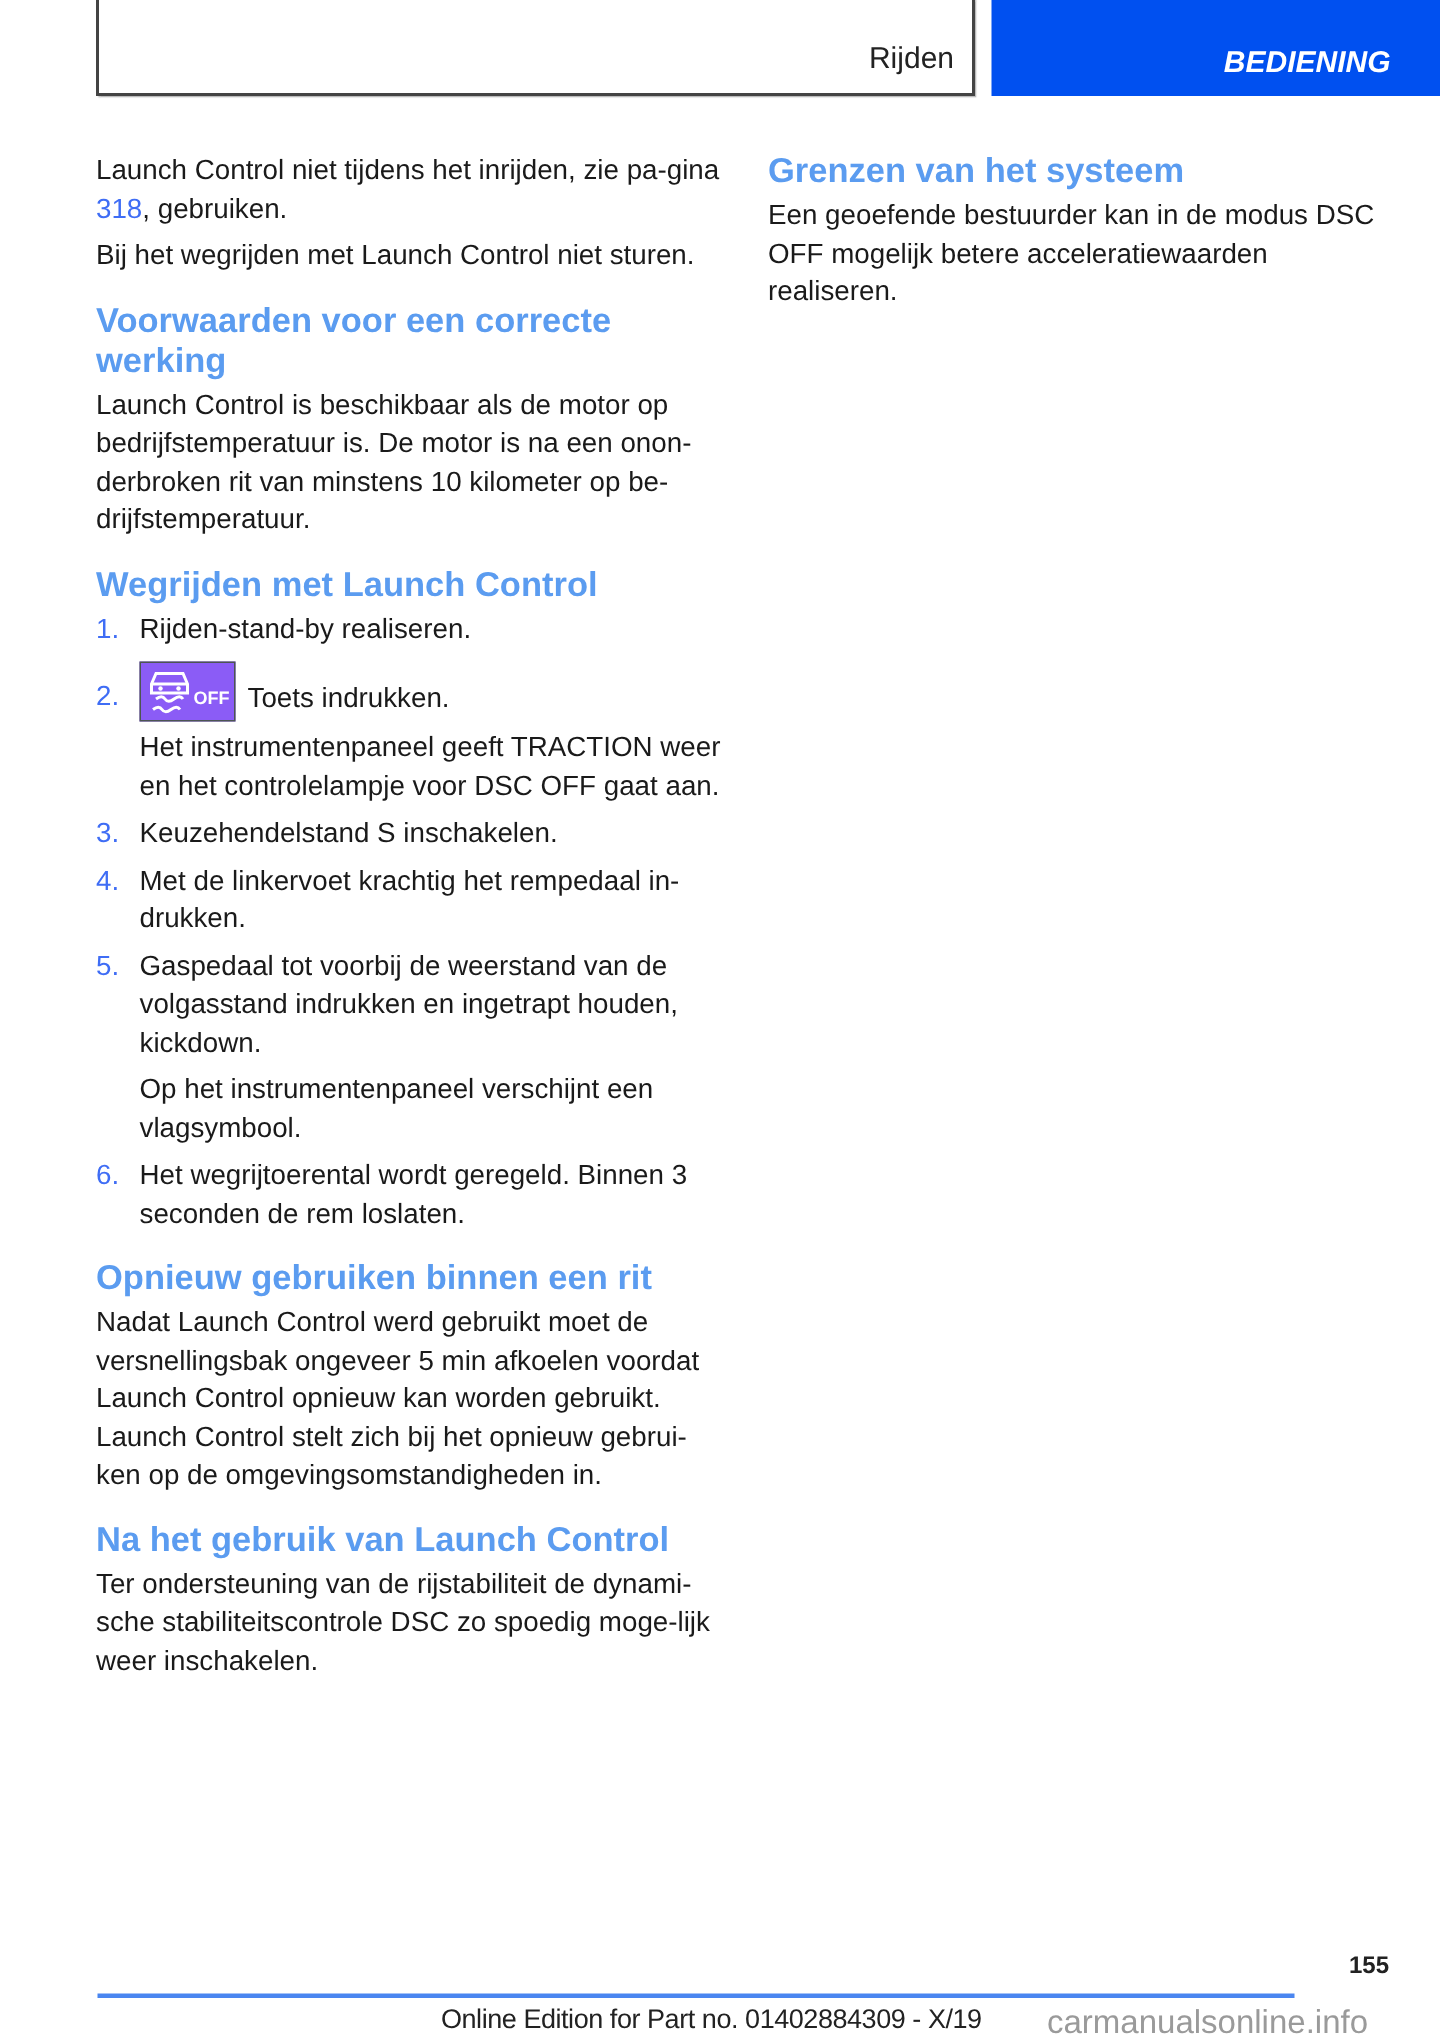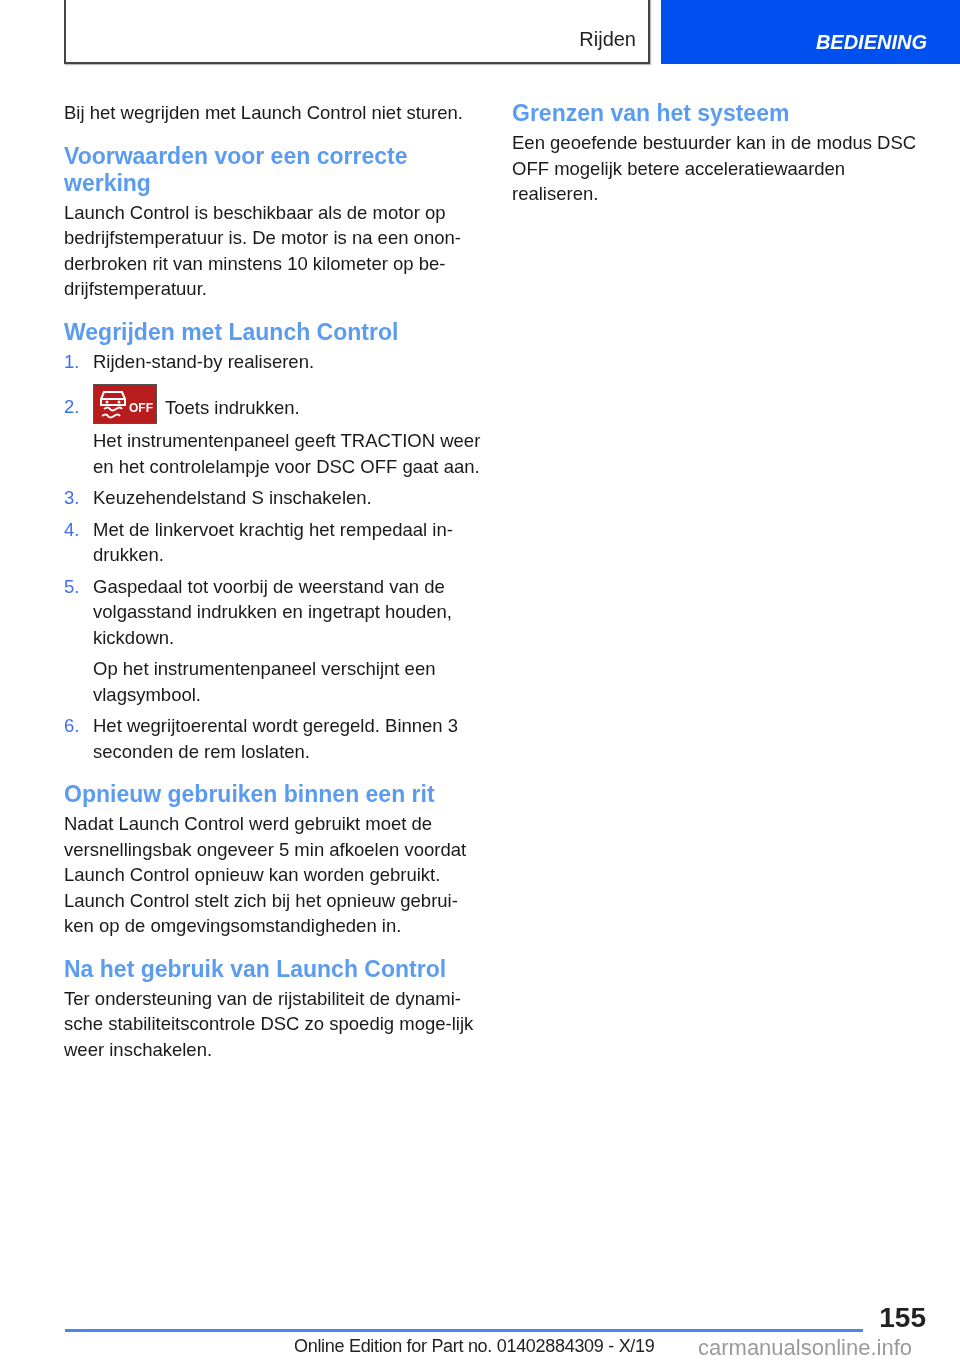--- a/index.html
+++ b/index.html
@@ -29,41 +29,42 @@
   p { margin: 0 0 6px 0; }
   h2 {
     margin: 0 0 3px 0; color: #5b9cf0; font-size: 23px; line-height: 27px; font-weight: bold;
   }
   .sec { margin-top: 17px; }
   .link { color: #3f6df5; }
   ol { list-style: none; margin: 0; padding: 0; }
   ol li { position: relative; padding-left: 29px; margin-bottom: 6px; }
   ol li .num { position: absolute; left: 0; top: 0; color: #3f6df5; }
   .icon-box {
-    display: inline-block; width: 62px; height: 38px; background: #b91c1c;
+    display: inline-block; width: 62px; height: 38px; background: #8b5cf6;
     border: 1px solid #4c5552; vertical-align: -10px; margin-right: 8px; position: relative;
   }
   .icon-box svg { position: absolute; left: 4px; top: 3px; }
   .icon-box .off { position: absolute; left: 35px; top: 11px; font-size: 12px; color: #fff; font-weight: bold; }
   .footer-line { position: absolute; left: 65px; top: 1329px; width: 798px; height: 3px; background: #4a86f0; }
-  .page-num { position: absolute; right: 34px; top: 1302px; font-size: 28px; font-weight: bold; color: #222; text-align: center; }
+  .page-num { position: absolute; right: 34px; top: 1302px; font-size: 16px; font-weight: bold; color: #222; text-align: center; }
   .edition { position: absolute; left: 294px; top: 1336px; font-size: 18px; color: #222; letter-spacing: -0.3px; }
   .watermark { position: absolute; left: 698px; top: 1335px; font-size: 22px; color: #9a9a9a; }
 </style>
 </head>
 <body>
 
 <div class="hdr-left">
   <span>Rijden</span>
 </div>
 <div class="hdr-right">
   <span>BEDIENING</span>
 </div>
 
 <div class="col col-left">
+  <p><span>Launch Control niet tijdens het inrijden, zie pa-gina </span><span class="link">318</span><span>, gebruiken.</span></p>
   <p>Bij het wegrijden met Launch Control niet sturen.</p>
 
   <div class="sec">
     <h2>Voorwaarden voor een correcte werking</h2>
     <p>Launch Control is beschikbaar als de motor op bedrijfstemperatuur is. De motor is na een onon-derbroken rit van minstens 10 kilometer op be-drijfstemperatuur.</p>
   </div>
 
   <div class="sec">
     <h2>Wegrijden met Launch Control</h2>
     <ol>

